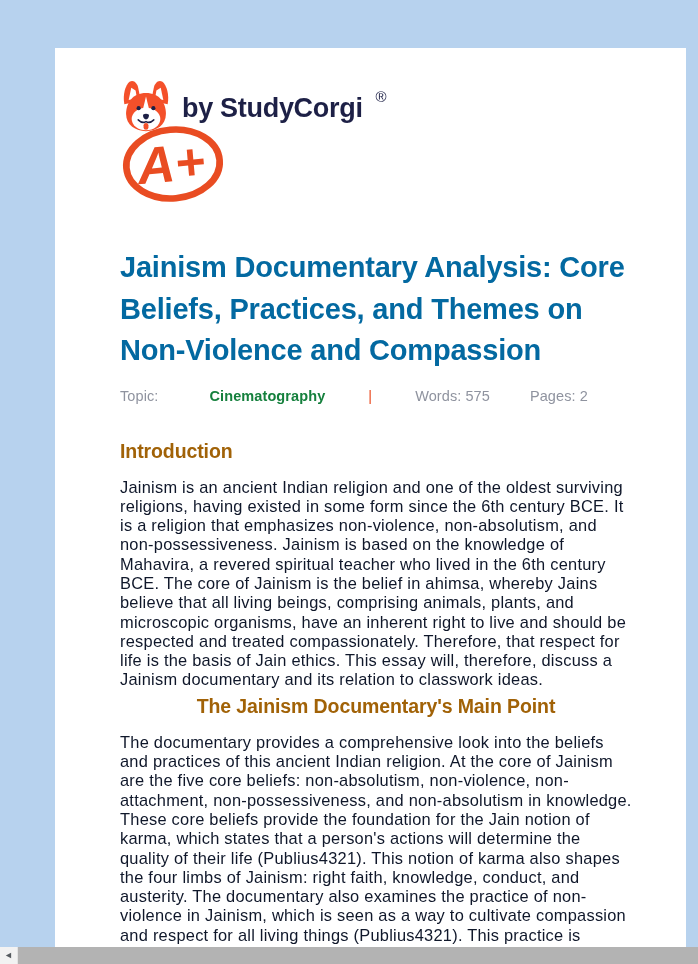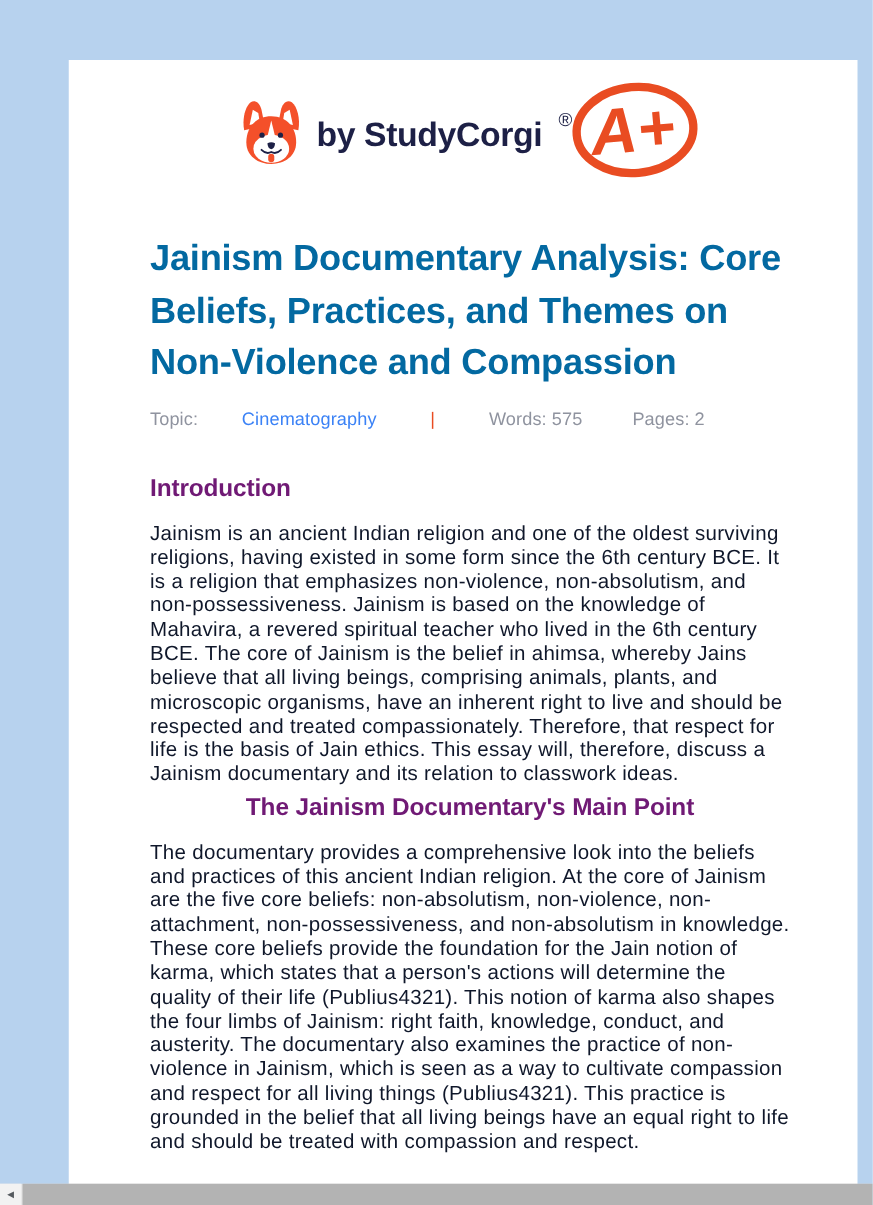--- a/index.html
+++ b/index.html
@@ -18,22 +18,23 @@
     width: 631px;
     height: 916px;
     background: #ffffff;
     box-sizing: border-box;
     padding: 30px 54px 0 65px;
     overflow: hidden;
   }
   
   .hdr {
     display: flex;
-    justify-content: center;
+    justify-content: space-between;
     align-items: flex-start;
+    flex-direction: column;
   }
   .brand {
     display: flex;
     align-items: center;
     gap: 10px;
   }
   .brand-text {
     font-size: 27px;
     font-weight: 800;
     color: #1d2046;
@@ -67,37 +68,37 @@
   .meta {
     margin-top: 16px;
     font-size: 14.5px;
     color: #8f939f;
     display: flex;
     align-items: center;
     letter-spacing: 0.1px;
     gap: 30px;
   }
   .meta .topic-link {
-    color: #3b82f6;
-    font-weight: 400;
-    margin-left: 5px;
+    color: #15803d;
+    font-weight: 700;
+    margin-left: 21px;
     text-decoration: none;
     cursor: pointer;
   }
   .meta .sep {
     color: #e94c22;
     margin: 0 13px;
   }
   .meta .m-item { margin-right: 10px; text-align: center; }
   .meta .m-val { margin-left: 4px; }
   
   h2 {
     font-size: 19.5px;
     font-weight: 700;
-    color: #701a75;
+    color: #a16207;
     margin: 0;
     letter-spacing: -0.1px;
   }
   h2.first  { margin-top: 36px; }
   h2.second { margin-top: 5px; text-align: center; }
   p.body-par {
     margin: 15px 0 0 0;
     font-size: 16.4px;
     line-height: 19.3px;
     color: #0f172a;

